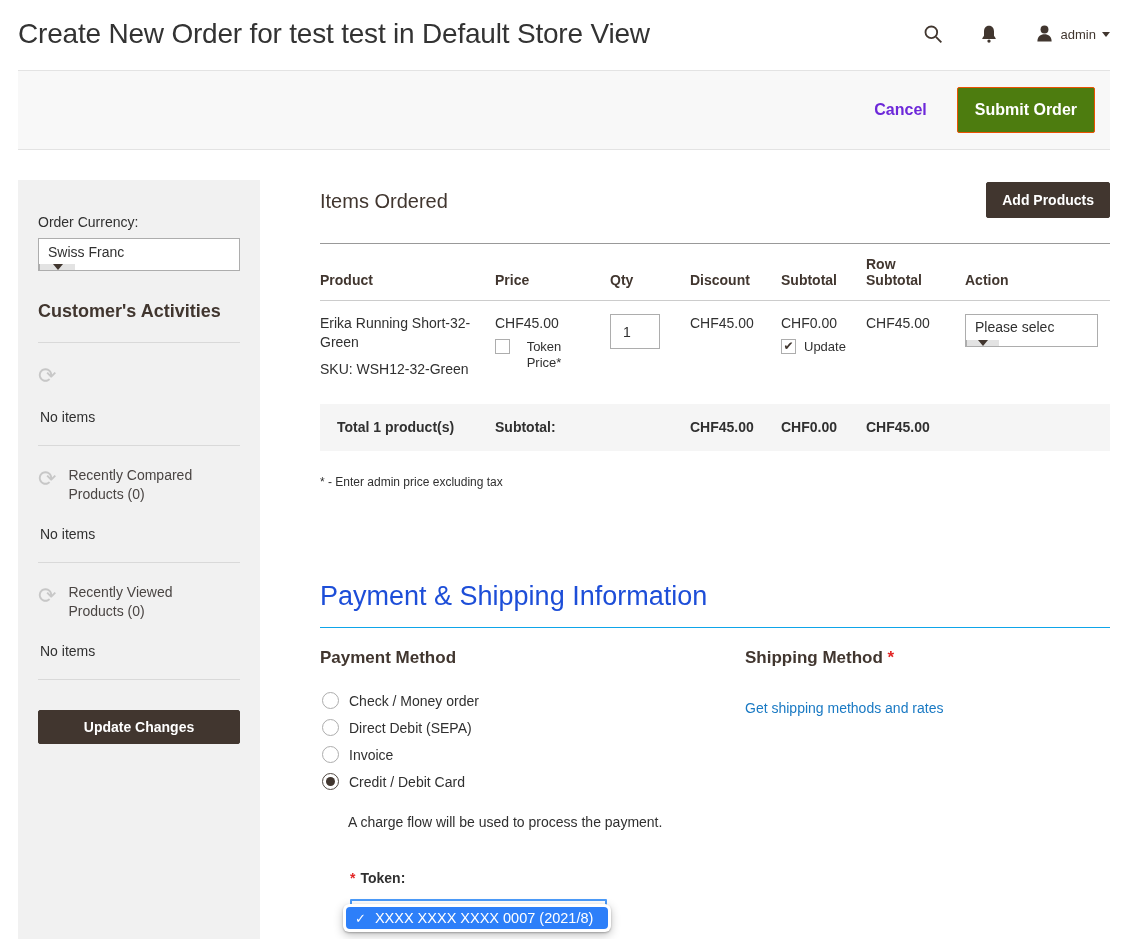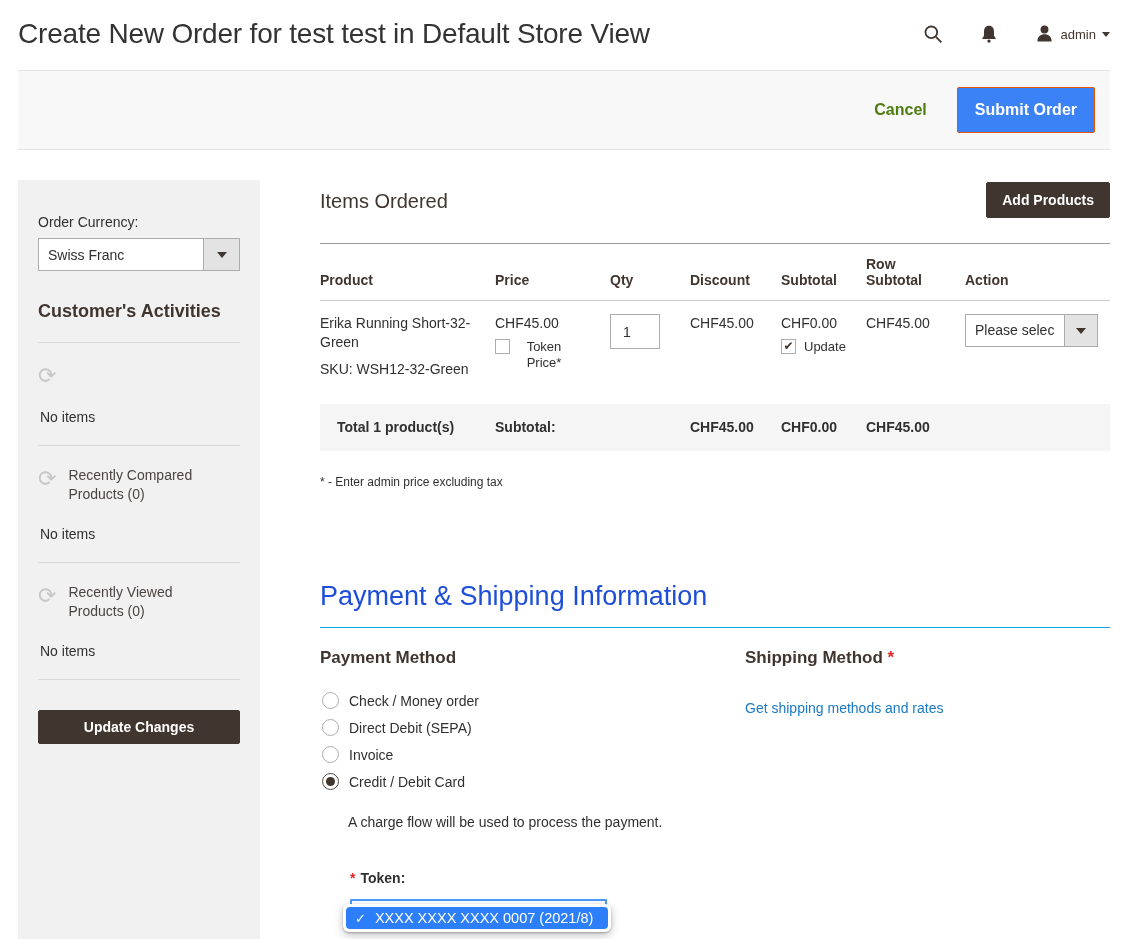--- a/index.html
+++ b/index.html
@@ -19,39 +19,39 @@
   .admin-menu { display:flex; align-items:center; gap:6px; cursor:pointer; }
   .admin-label { font-size:13px; color:#41362f; }
   .caret { width:0; height:0; border-left:4px solid transparent; border-right:4px solid transparent; border-top:5px solid #41362f; display:inline-block; }
 
   
   .toolbar {
     margin-top:20px; height:80px; background:#f8f8f8;
     border-top:1px solid #e3e3e3; border-bottom:1px solid #e3e3e3;
     display:flex; align-items:center; justify-content:flex-end; gap:30px; padding-right:15px;
   }
-  .btn-cancel { background:none; border:none; font-family:inherit; font-size:16px; font-weight:600; color:#4d7c0f; cursor:pointer; }
+  .btn-cancel { background:none; border:none; font-family:inherit; font-size:16px; font-weight:600; color:#6d28d9; cursor:pointer; }
   .btn-submit {
-    background:#3b82f6; border:1px solid #eb5202; color:#fff;
+    background:#4d7c0f; border:1px solid #eb5202; color:#fff;
     font-family:inherit; font-size:16px; font-weight:700;
     padding:13px 17px; border-radius:2px; cursor:pointer;
   }
 
   
   .layout { display:flex; margin-top:30px; }
   .sidebar {
     width:242px; min-height:670px; background:#f1f1f1;
     padding:34px 20px 30px; flex-shrink:0;
   }
   .main { flex:1; padding-left:60px; padding-top:2px; }
 
   
   .fld-label { font-size:14px; color:#303030; margin-bottom:8px; }
   .select {
-    display:flex; height:33px; background:#fff; border:1px solid #adadad; cursor:pointer;
+    display:flex; height:33px; background:#fff; border:1px solid #adadad; cursor:pointer;flex-direction:column;
   }
   .select .sel-value { flex:1; display:flex; align-items:center; padding:0 9px; font-size:14px; color:#303030; white-space:nowrap; overflow:hidden; }
   .select .sel-arrow {
     width:36px; background:#e3e3e3; border-left:1px solid #adadad;
     display:flex; align-items:center; justify-content:center;
   }
   .tri { width:0; height:0; border-left:5px solid transparent; border-right:5px solid transparent; border-top:6px solid #41362f; }
   .sb-title { font-size:18px; font-weight:700; color:#41362f; margin-top:30px; }
   .sb-div { border:none; border-top:1px solid #d9d9d9; margin:20px 0; }
   .sb-sec { display:flex; align-items:flex-start; gap:12px; cursor:pointer; }

